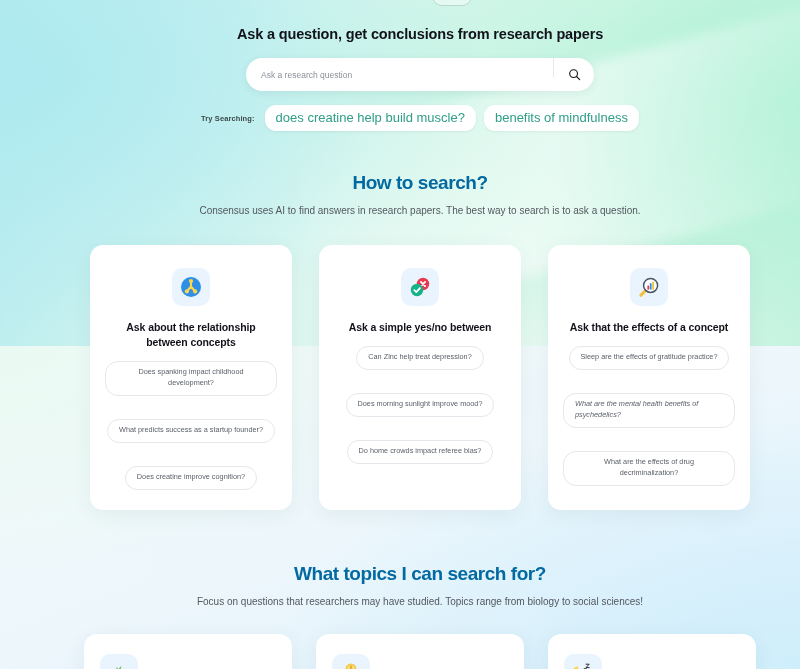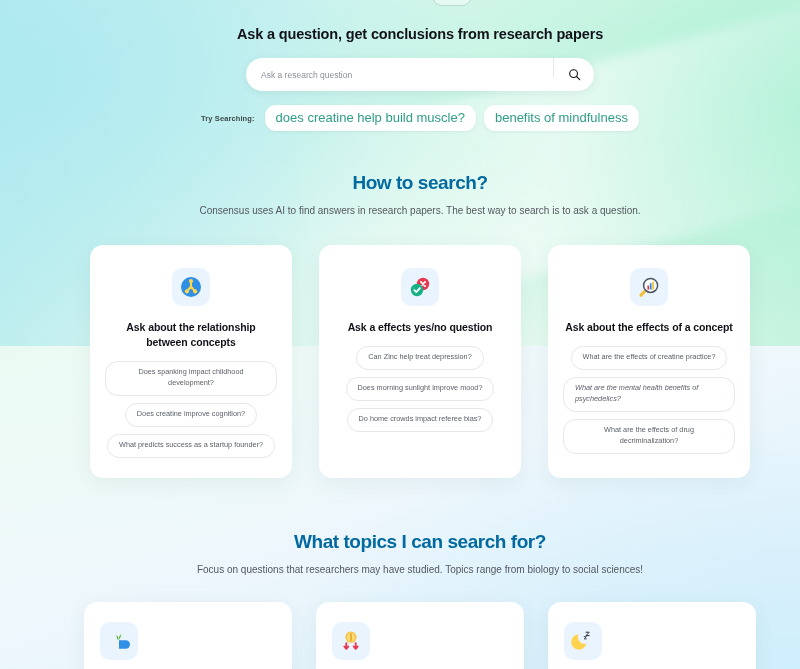--- a/index.html
+++ b/index.html
@@ -149,21 +149,21 @@
     border-radius: 10px;
     background: #eaf4fe;
     display: flex; align-items: center; justify-content: center;
     margin-bottom: 14px;
   }
   .card-title {
     font-size: 10.5px; font-weight: 700; text-align: center;
     line-height: 1.42; color: #12131a; letter-spacing: -.1px;
     margin-bottom: 11px;
   }
-  .q-list { width: 100%; display: flex; flex-direction: column; align-items: center; gap: 7px; }
+  .q-list { width: 100%; display: flex; flex-direction: column; align-items: center; gap: 23px; }
   .q-chip {
     border: 1px solid #e4e7eb;
     border-radius: 13px;
     padding: 5px 11px 6px;
     font-size: 7.3px;
     color: #5b6069;
     text-align: center;
     line-height: 1.5;
     cursor: pointer;
     background: #fff;
@@ -248,55 +248,55 @@
             <circle cx="12" cy="12" r="10" fill="#2f8fe6"></circle>
             <path d="M12 6.5v5M12 11.5 8.3 16M12 11.5 15.7 16" stroke="#ffd54a" stroke-width="2.1" stroke-linecap="round" fill="none"></path>
             <circle cx="12" cy="6" r="2.1" fill="#ffd54a"></circle>
             <circle cx="7.9" cy="16.4" r="2.1" fill="#ffd54a"></circle>
             <circle cx="16.1" cy="16.4" r="2.1" fill="#ffd54a"></circle>
           </svg>
         </div>
         <div class="card-title">Ask about the relationship between concepts</div>
         <div class="q-list">
           <div class="q-chip">Does spanking impact childhood development?</div>
+          <div class="q-chip">What predicts success as a startup founder?</div>
           <div class="q-chip">Does creatine improve cognition?</div>
-          <div class="q-chip">What predicts success as a startup founder?</div>
         </div>
       </div>
 
       <div class="card">
         <div class="card-icon">
           <svg width="24" height="24" viewBox="0 0 24 24">
             <circle cx="15" cy="9" r="6.2" fill="#e8384f"></circle>
             <path d="M12.9 6.9l4.2 4.2M17.1 6.9l-4.2 4.2" stroke="#fff" stroke-width="1.8" stroke-linecap="round"></path>
             <circle cx="9" cy="15" r="6.2" fill="#15b187"></circle>
             <path d="M6.3 15.1l2 2 3.6-3.9" stroke="#fff" stroke-width="1.8" stroke-linecap="round" stroke-linejoin="round" fill="none"></path>
           </svg>
         </div>
-        <div class="card-title">Ask a effects yes/no question</div>
+        <div class="card-title">Ask a simple yes/no between</div>
         <div class="q-list">
           <div class="q-chip">Can Zinc help treat depression?</div>
           <div class="q-chip">Does morning sunlight improve mood?</div>
           <div class="q-chip">Do home crowds impact referee bias?</div>
         </div>
       </div>
 
       <div class="card">
         <div class="card-icon">
           <svg width="24" height="24" viewBox="0 0 24 24">
             <line x1="9" y1="15" x2="4" y2="20.2" stroke="#f2c23c" stroke-width="3.2" stroke-linecap="round"></line>
             <circle cx="13.6" cy="10.4" r="7" fill="#fff" stroke="#4b5563" stroke-width="1.5"></circle>
             <rect x="10.4" y="10.6" width="1.8" height="4" fill="#e8384f"></rect>
             <rect x="12.8" y="8.2" width="1.8" height="6.4" fill="#2f8fe6"></rect>
             <rect x="15.2" y="6.6" width="1.8" height="8" fill="#f2c23c"></rect>
           </svg>
         </div>
-        <div class="card-title">Ask about the effects of a concept</div>
+        <div class="card-title">Ask that the effects of a concept</div>
         <div class="q-list">
-          <div class="q-chip">What are the effects of creatine practice?</div>
+          <div class="q-chip">Sleep are the effects of gratitude practice?</div>
           <div class="q-chip wide">What are the mental health benefits of psychedelics?</div>
           <div class="q-chip">What are the effects of drug decriminalization?</div>
         </div>
       </div>
 
     </div>
 
     <div class="section-title" id="topics-title">What topics I can search for?</div>
     <div class="section-sub">Focus on questions that researchers may have studied. Topics range from biology to social sciences!</div>
 

